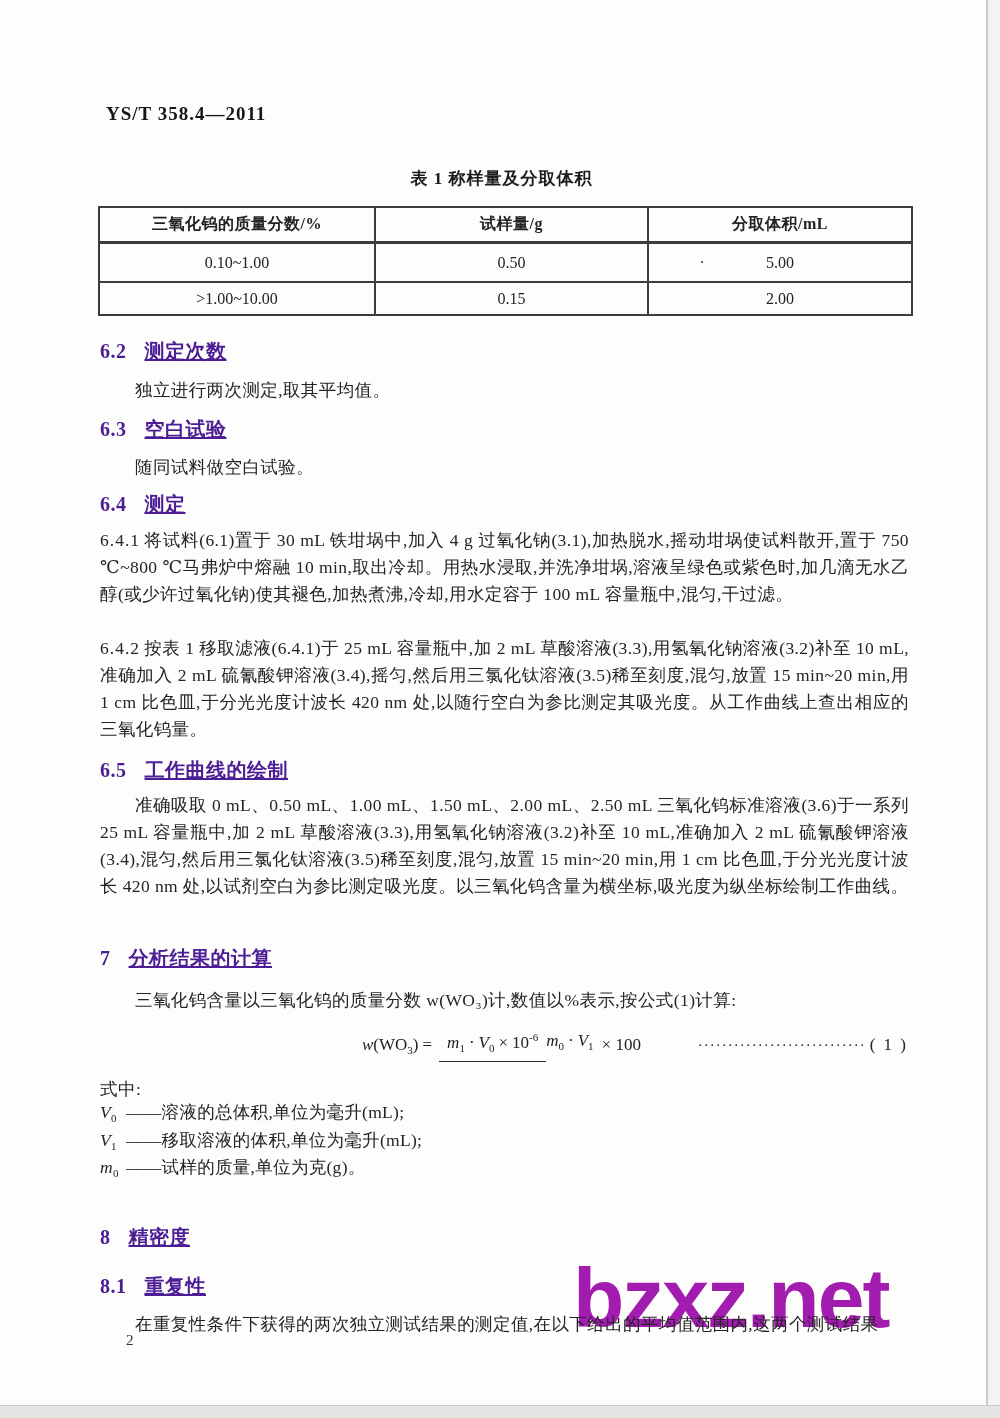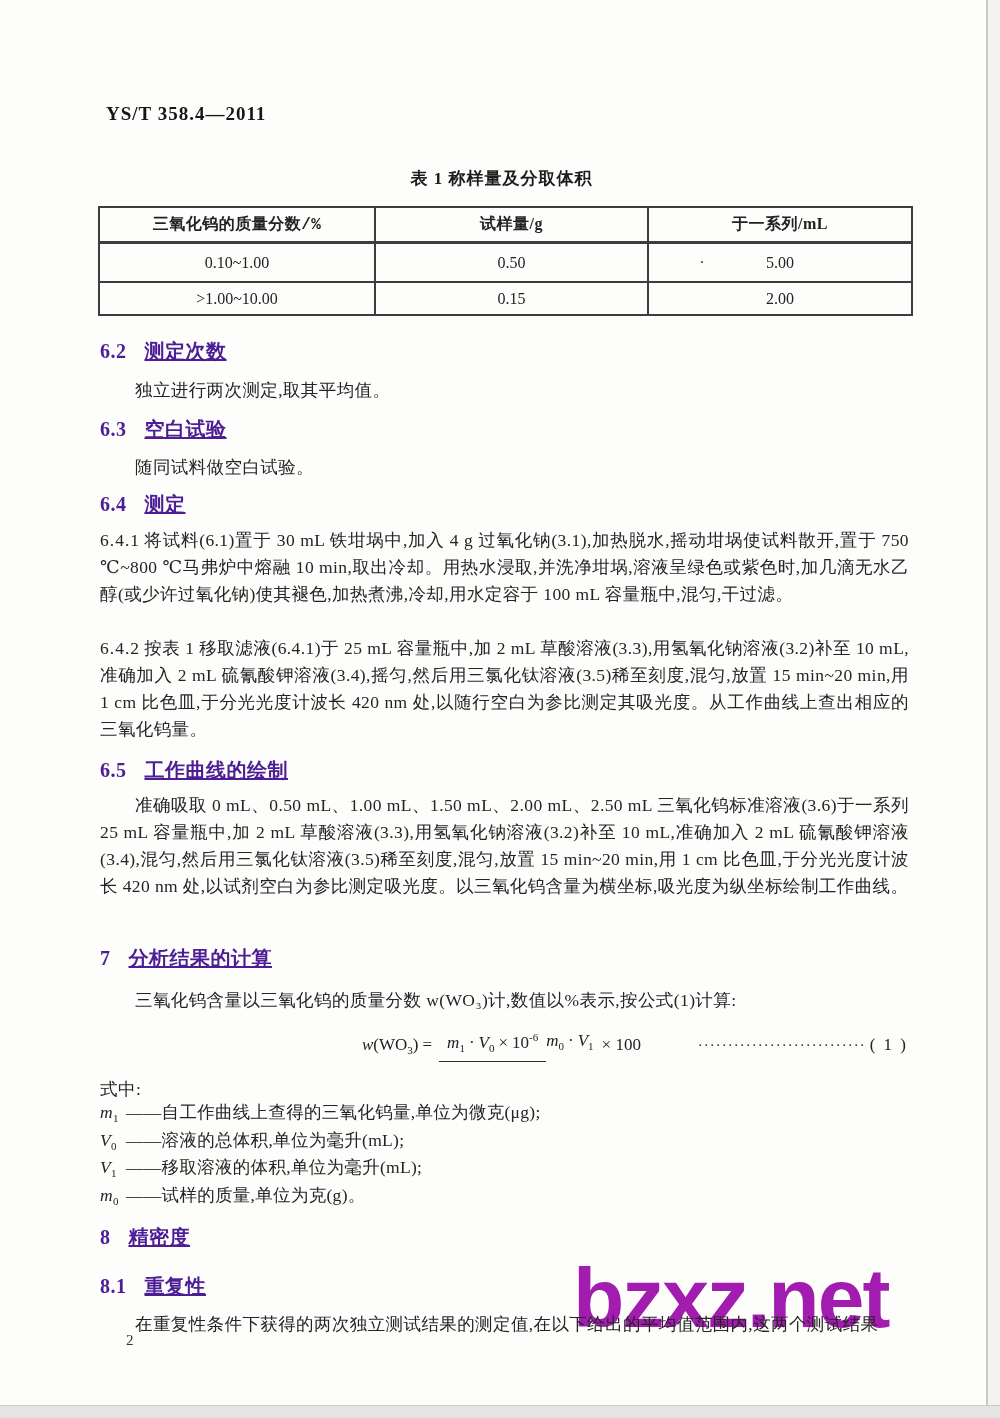--- a/index.html
+++ b/index.html
@@ -41,21 +41,21 @@
   table.sample td{
     border-left:2px solid #3d3d3d;border-right:2px solid #3d3d3d;
     text-align:center;vertical-align:middle;padding:0;
   }
   table.sample tr.hdr td{
     border-top:2px solid #3d3d3d;border-bottom:3px solid #3d3d3d;
     height:33px;font-weight:bold;letter-spacing:0.5px;
   }
   table.sample tr.r1 td{height:37px;border-bottom:2px solid #3d3d3d;}
   table.sample tr.r2 td{height:31px;border-bottom:2px solid #3d3d3d;}
-  .col1{width:274px;font-family:Liberation Mono, monospace;} .col2{width:271px;} .col3{width:262px;}
+  .col1{width:274px;} .col2{width:271px;} .col3{width:262px;}
   .stray-dot{left:700px;top:249px;font-size:16px;color:#333;}
   
   .heading{
     left:100px;font-size:20px;font-weight:bold;color:#4c1d95;letter-spacing:0.5px;text-decoration:underline;
   }
   .heading .num{display:inline-block;margin-right:18px;font-weight:bold;}
   .para{
     left:100px;width:809px;
     font-size:17.5px;line-height:27px;letter-spacing:0.4px;
     text-align:justify;color:#242424;
@@ -96,21 +96,21 @@
 
 <div class="abs doc-header z1">YS/T 358.4—2011</div>
 
 <div class="abs table-caption z1">表 1  称样量及分取体积</div>
 
 <table class="sample z1">
   <tbody>
       <tr class="hdr">
     <td class="col1">三氧化钨的质量分数/%</td>
     <td class="col2">试样量/g</td>
-    <td class="col3">于一系列/mL</td>
+    <td class="col3">分取体积/mL</td>
   </tr>
   <tr class="r1">
     <td>0.10~1.00</td>
     <td>0.50</td>
     <td>5.00</td>
   </tr>
   <tr class="r2">
     <td>&gt;1.00~10.00</td>
     <td>0.15</td>
     <td>2.00</td>
@@ -159,21 +159,20 @@
     <span class="f-num"><span class="var">m</span><span class="sub">1</span><span class="f-op">·</span><span class="var">V</span><span class="sub">0</span><span class="f-op">×</span><span>10</span><span class="sup">-6</span></span>
     <span class="f-den"><span class="var">m</span><span class="sub">0</span><span class="f-op">·</span><span class="var">V</span><span class="sub">1</span></span>
   </span>
   <span class="f-mult">× 100</span>
   <span class="f-leader">····························</span>
   <span class="f-eqno">( 1 )</span>
 </div>
 
 <div class="abs def-label z1" style="top:1077px">式中:</div>
 <div class="abs defs z1" style="top:1099px">
-  <div class="def-row"><span class="def-sym"><span class="var">m</span><span class="sub">1</span></span><span>——</span><span>自工作曲线上查得的三氧化钨量,单位为微克(μg);</span></div>
   <div class="def-row"><span class="def-sym"><span class="var">V</span><span class="sub">0</span></span><span>——</span><span>溶液的总体积,单位为毫升(mL);</span></div>
   <div class="def-row"><span class="def-sym"><span class="var">V</span><span class="sub">1</span></span><span>——</span><span>移取溶液的体积,单位为毫升(mL);</span></div>
   <div class="def-row"><span class="def-sym"><span class="var">m</span><span class="sub">0</span></span><span>——</span><span>试样的质量,单位为克(g)。</span></div>
 </div>
 
 <div class="abs heading z1" style="top:1224px">
   <span class="num">8</span><span>精密度</span>
 </div>
 
 <div class="abs heading z1" style="top:1273px">

